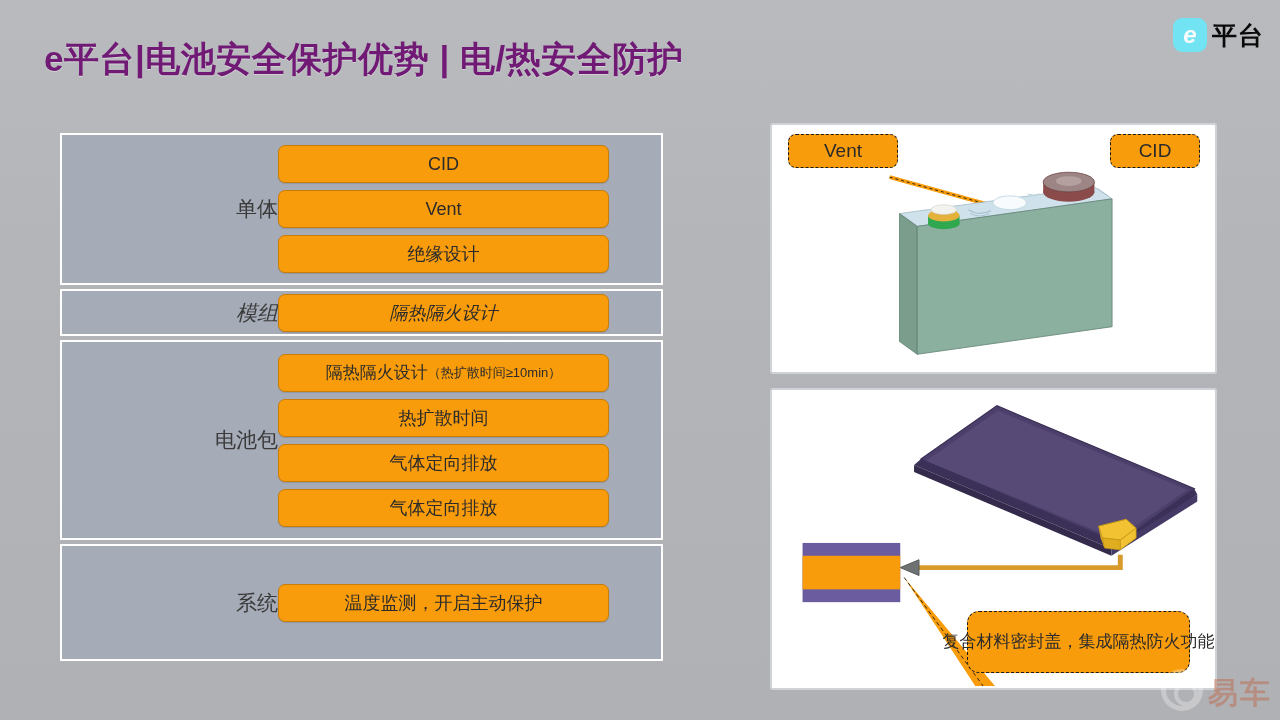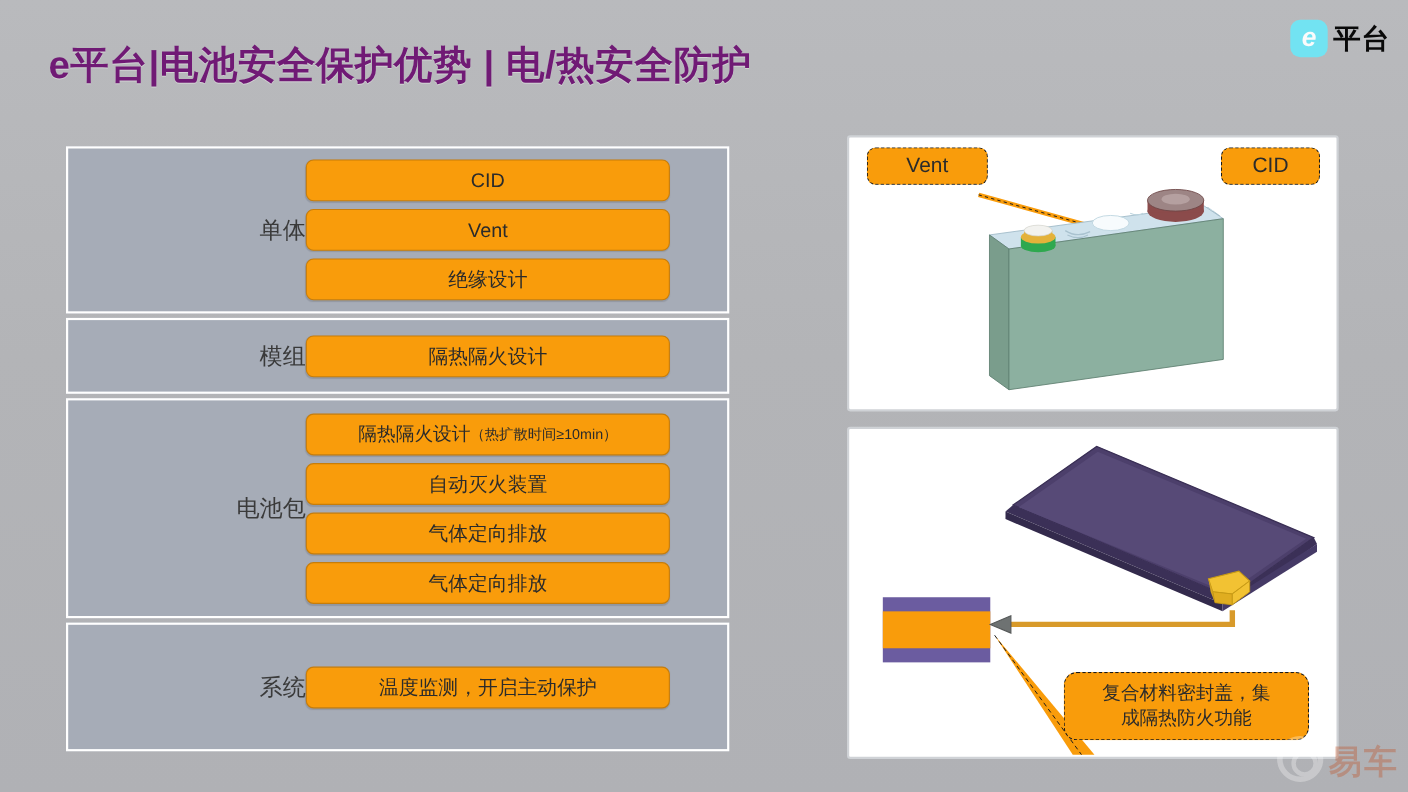--- a/index.html
+++ b/index.html
@@ -99,21 +99,21 @@
     justify-content: center;
     font-size: 18px;
     color: #2b2b2b;
     white-space: nowrap;
     box-shadow: 0 1px 1px rgba(0,0,0,.12);
   }
   .chip.small-note { font-size: 17px; }
   .chip .note { font-size: 13px; }
 
   #row-cell   { height: 152px; }
-  #row-module { height: 69px; }
+  #row-module { height: 47px; font-style: italic; }
   #row-pack   { height: 200px; }
   #row-system { height: 117px; }
 
   
   .image-panel {
     position: absolute;
     background: #ffffff;
     border: 2px solid #cfd2d6;
     border-radius: 3px;
     overflow: hidden;
@@ -140,21 +140,20 @@
   }
   #callout-vent { left: 788px; top: 134px; width: 110px; height: 34px; }
   #callout-cid  { left: 1110px; top: 134px; width: 90px;  height: 34px; }
   #callout-seal {
     left: 967px; top: 611px;
     width: 223px; height: 62px;
     border-radius: 12px;
     font-size: 17px;
     line-height: 1.35;
     text-align: right;
-    flex-direction: column;
     padding: 3px 10px;
   }
 
   
   #watermark {
     position: absolute;
     right: 8px; bottom: 6px;
     display: flex;
     align-items: center;
     gap: 5px;
@@ -213,21 +212,21 @@
     </div>
   </div>
 
   <div class="matrix-row" id="row-pack">
     <div class="row-label">电池包</div>
     <div class="row-items">
       <div class="chip small-note">
         <span>隔热隔火设计</span>
         <span class="note">（热扩散时间≥10min）</span>
       </div>
-      <div class="chip">自动灭火装置</div>
+      <div class="chip">热扩散时间</div>
       <div class="chip">气体定向排放</div>
       <div class="chip">气体定向排放</div>
     </div>
   </div>
 
   <div class="matrix-row" id="row-system">
     <div class="row-label">系统</div>
     <div class="row-items">
       <div class="chip">温度监测，开启主动保护</div>
     </div>

